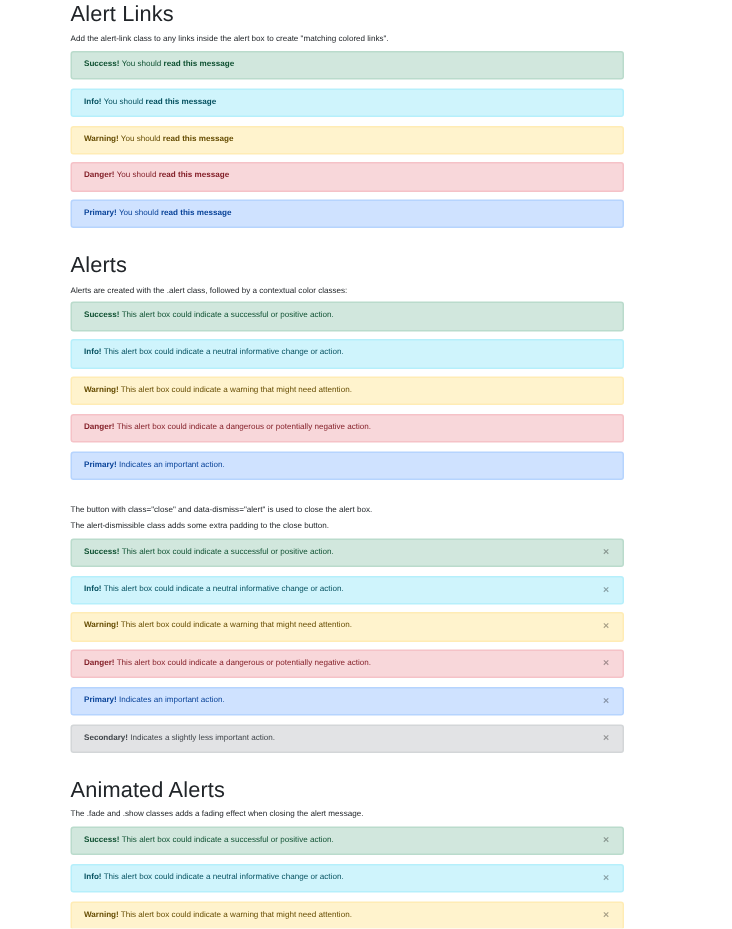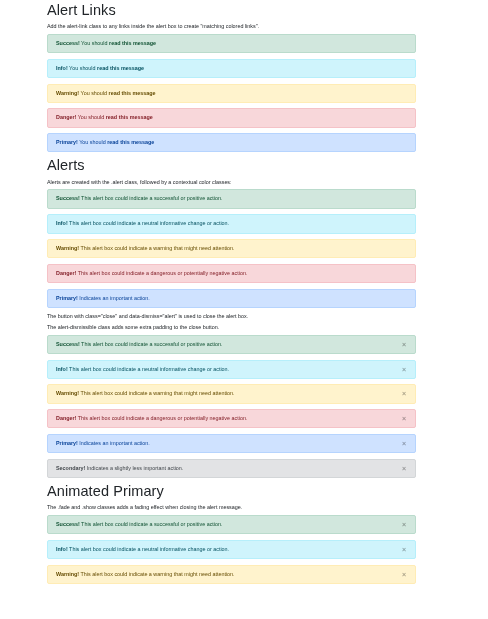--- a/index.html
+++ b/index.html
@@ -16,21 +16,21 @@
     position: relative;
     width: 488px;
     height: 619px;
     overflow: hidden;
     background: #ffffff;
   }
   .container {
     padding: 0px 72px 13px 47px;
   }
   .section { margin: 0; }
-  .section + .section { margin-top: 4px; }
+  .section + .section { margin-top: 16px; }
 
   h2.section-title {
     font-size: 14.5px;
     font-weight: 400;
     color: #212529;
     margin: 0 0 3px 0;
     line-height: 1.25;
     letter-spacing: 0.1px;
   }
   .section.first h2.section-title { margin-top: 1px; }
@@ -169,21 +169,21 @@
             <div><span class="alert-strong">Primary!</span><span class="alert-text"> Indicates an important action.</span></div>
             <button class="close-btn" type="button">×</button>
           </div>
           <div class="alert alert-secondary dismissible">
             <div><span class="alert-strong">Secondary!</span><span class="alert-text"> Indicates a slightly less important action.</span></div>
             <button class="close-btn" type="button">×</button>
           </div>
         </div>
       </section>
       <section class="section">
-        <h2 class="section-title">Animated Primary</h2>
+        <h2 class="section-title">Animated Alerts</h2>
         <p class="section-desc">The .fade and .show classes adds a fading effect when closing the alert message.</p>
         <div class="alert-list">
           <div class="alert alert-success dismissible">
             <div><span class="alert-strong">Success!</span><span class="alert-text"> This alert box could indicate a successful or positive action.</span></div>
             <button class="close-btn" type="button">×</button>
           </div>
           <div class="alert alert-info dismissible">
             <div><span class="alert-strong">Info!</span><span class="alert-text"> This alert box could indicate a neutral informative change or action.</span></div>
             <button class="close-btn" type="button">×</button>
           </div>

